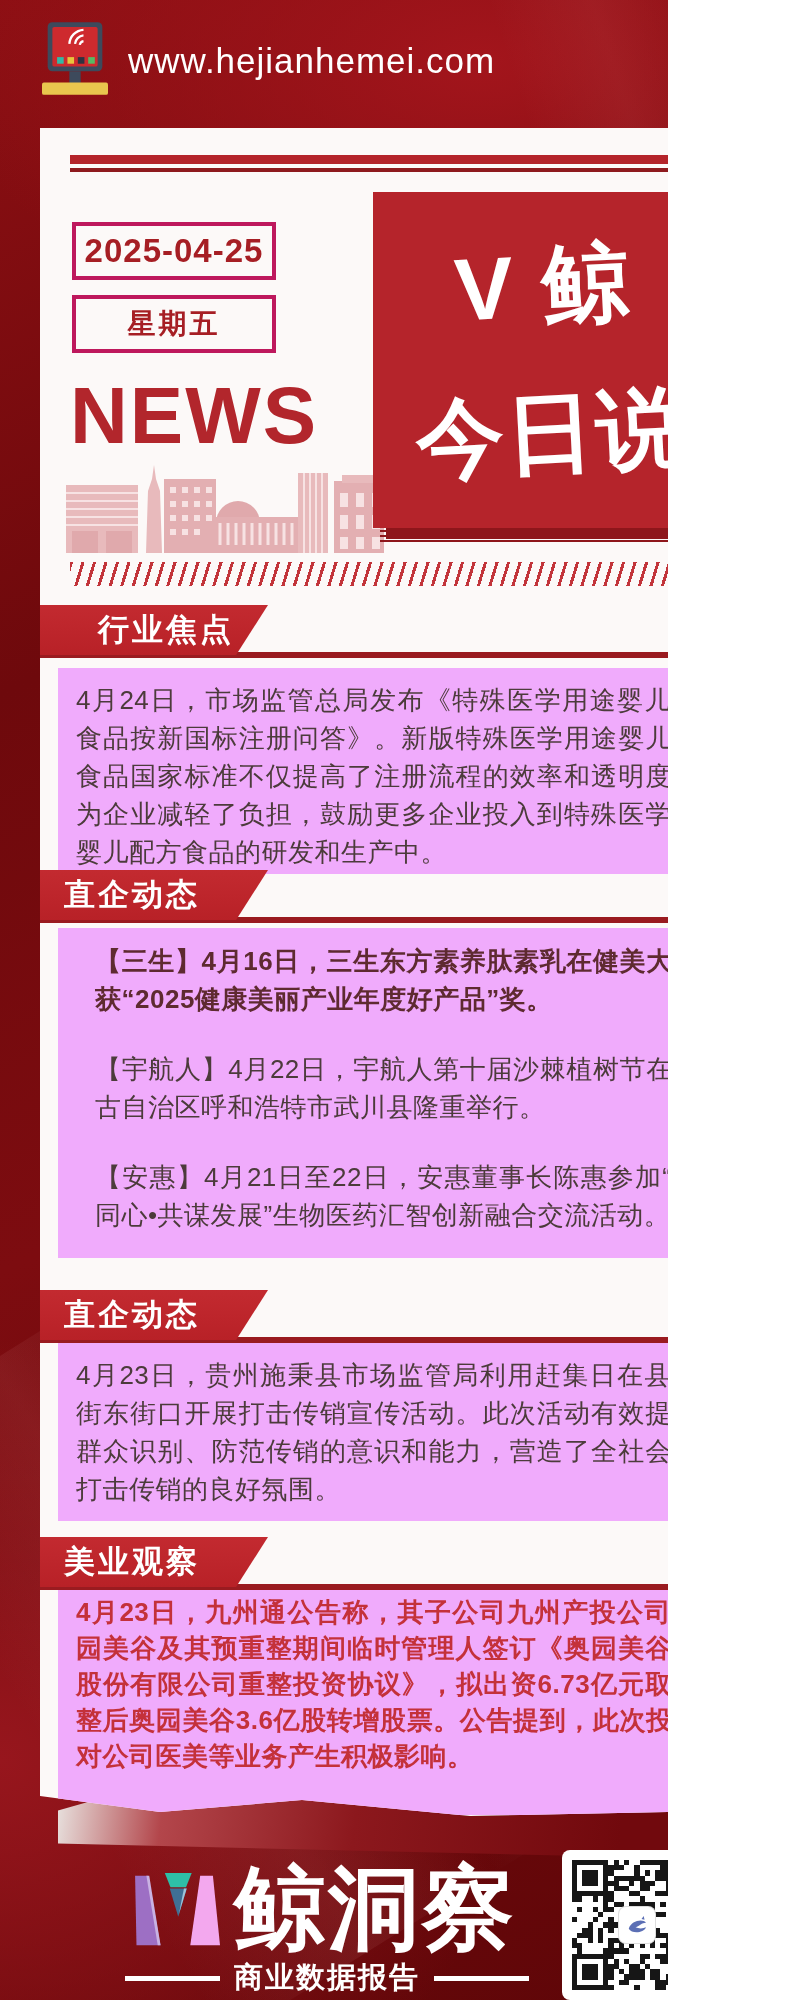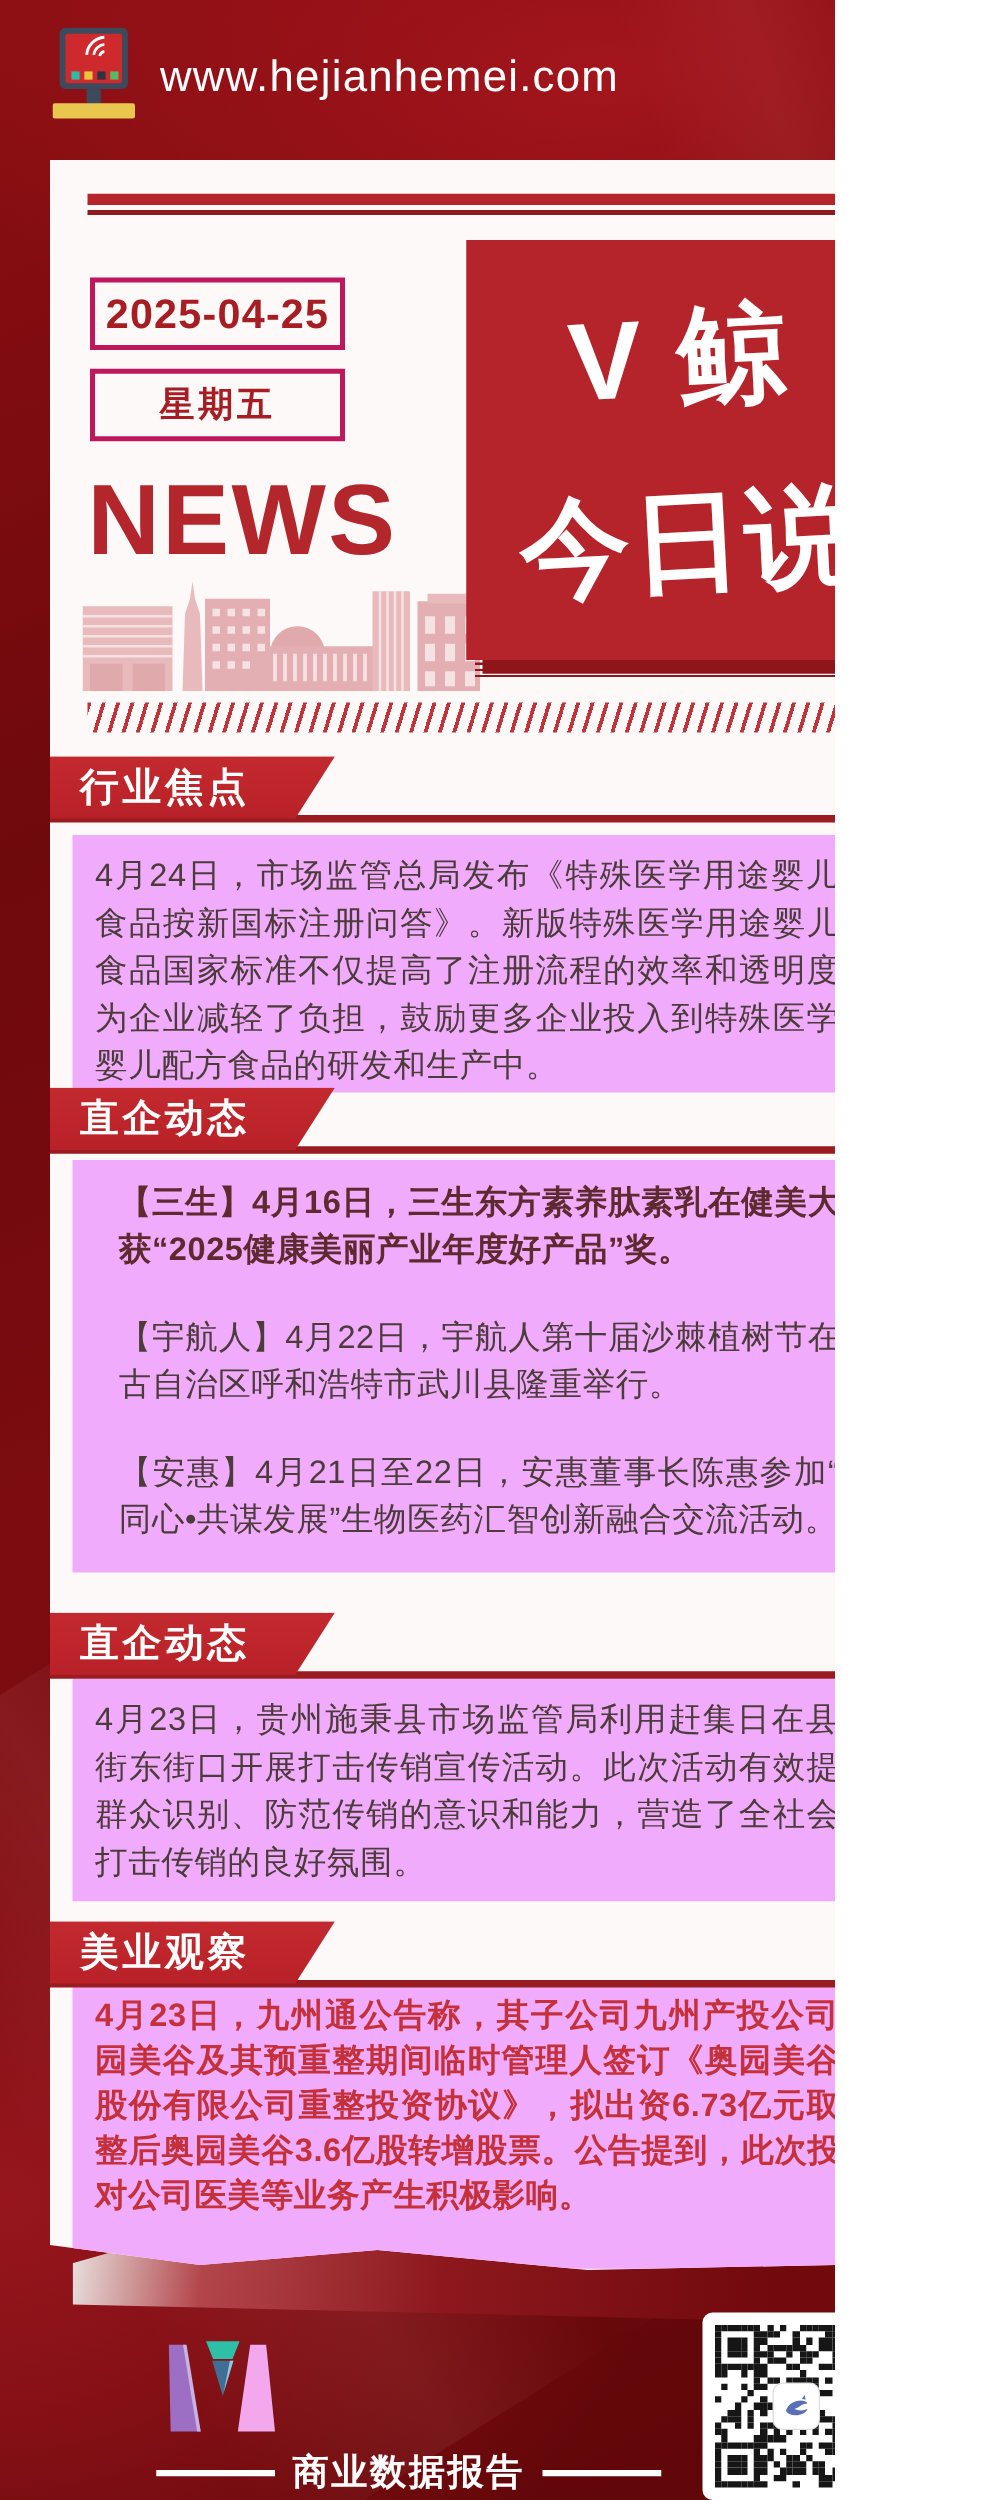--- a/index.html
+++ b/index.html
@@ -61,21 +61,21 @@
   .pink-box p{margin:0;padding:0 18px;}
   .p-normal{color:#4c3b3b;font-weight:400;}
   .p-bold-dark{color:#5e2a30;font-weight:700;}
   .p-bold-red{color:#c4313a;font-weight:700;line-height:36px;}
 
   #box1{top:540px;height:206px;padding-top:13px;box-sizing:border-box;}
   #box2{top:800px;height:330px;padding-top:14px;box-sizing:border-box;}
   #box2 p{margin-bottom:32px;padding-left:37px;}
   #box3{top:1215px;height:178px;padding-top:13px;box-sizing:border-box;}
   #box4{top:1457px;height:230px;padding-top:9px;box-sizing:border-box;}
-  #banner1{top:477px;} #rule1{top:524px;}
+  #banner1{top:477px;justify-content:center;} #rule1{top:524px;}
   #banner2{top:742px;} #rule2{top:789px;}
   #banner3{top:1162px;} #rule3{top:1209px;}
   #banner4{top:1409px;} #rule4{top:1456px;}
 
   
   .footer-logo{position:absolute;left:128px;top:1863px;width:92px;height:95px;z-index:3;}
   .brand-name{position:absolute;left:234px;top:1858px;color:#fff;font-size:92px;font-weight:900;
     letter-spacing:2px;line-height:100px;z-index:3;white-space:nowrap;}
   .tagline-row{position:absolute;left:112px;top:1958px;width:430px;display:flex;align-items:center;
     justify-content:center;gap:14px;z-index:3;}
@@ -239,20 +239,21 @@
   </div>
 
   <svg class="footer-logo" viewBox="0 0 130 110">
     <polygon points="10,6 28,6 46,104 12,104" fill="#9d6fc4"></polygon>
     <polygon points="26,6 30,6 46,104 42,104" fill="#c9b2e2"></polygon>
     <polygon points="52,2 90,2 82,22 60,22" fill="#2ebfa7"></polygon>
     <polygon points="59,24 83,24 71,64" fill="#3f6f95"></polygon>
     <polygon points="79,24 83,24 72,60" fill="#9fc3d8"></polygon>
     <polygon points="102,6 120,6 130,104 88,104" fill="#f3a8ee"></polygon>
   </svg>
+  <div class="brand-name">鲸洞察</div>
   <div class="tagline-row">
     <span class="dash"></span>
     <span class="tagline">商业数据报告</span>
     <span class="dash"></span>
   </div>
 
   <div class="qr-wrap">
     <div class="qr-grid">
         <i class="on"></i>
         <i class="on"></i>

